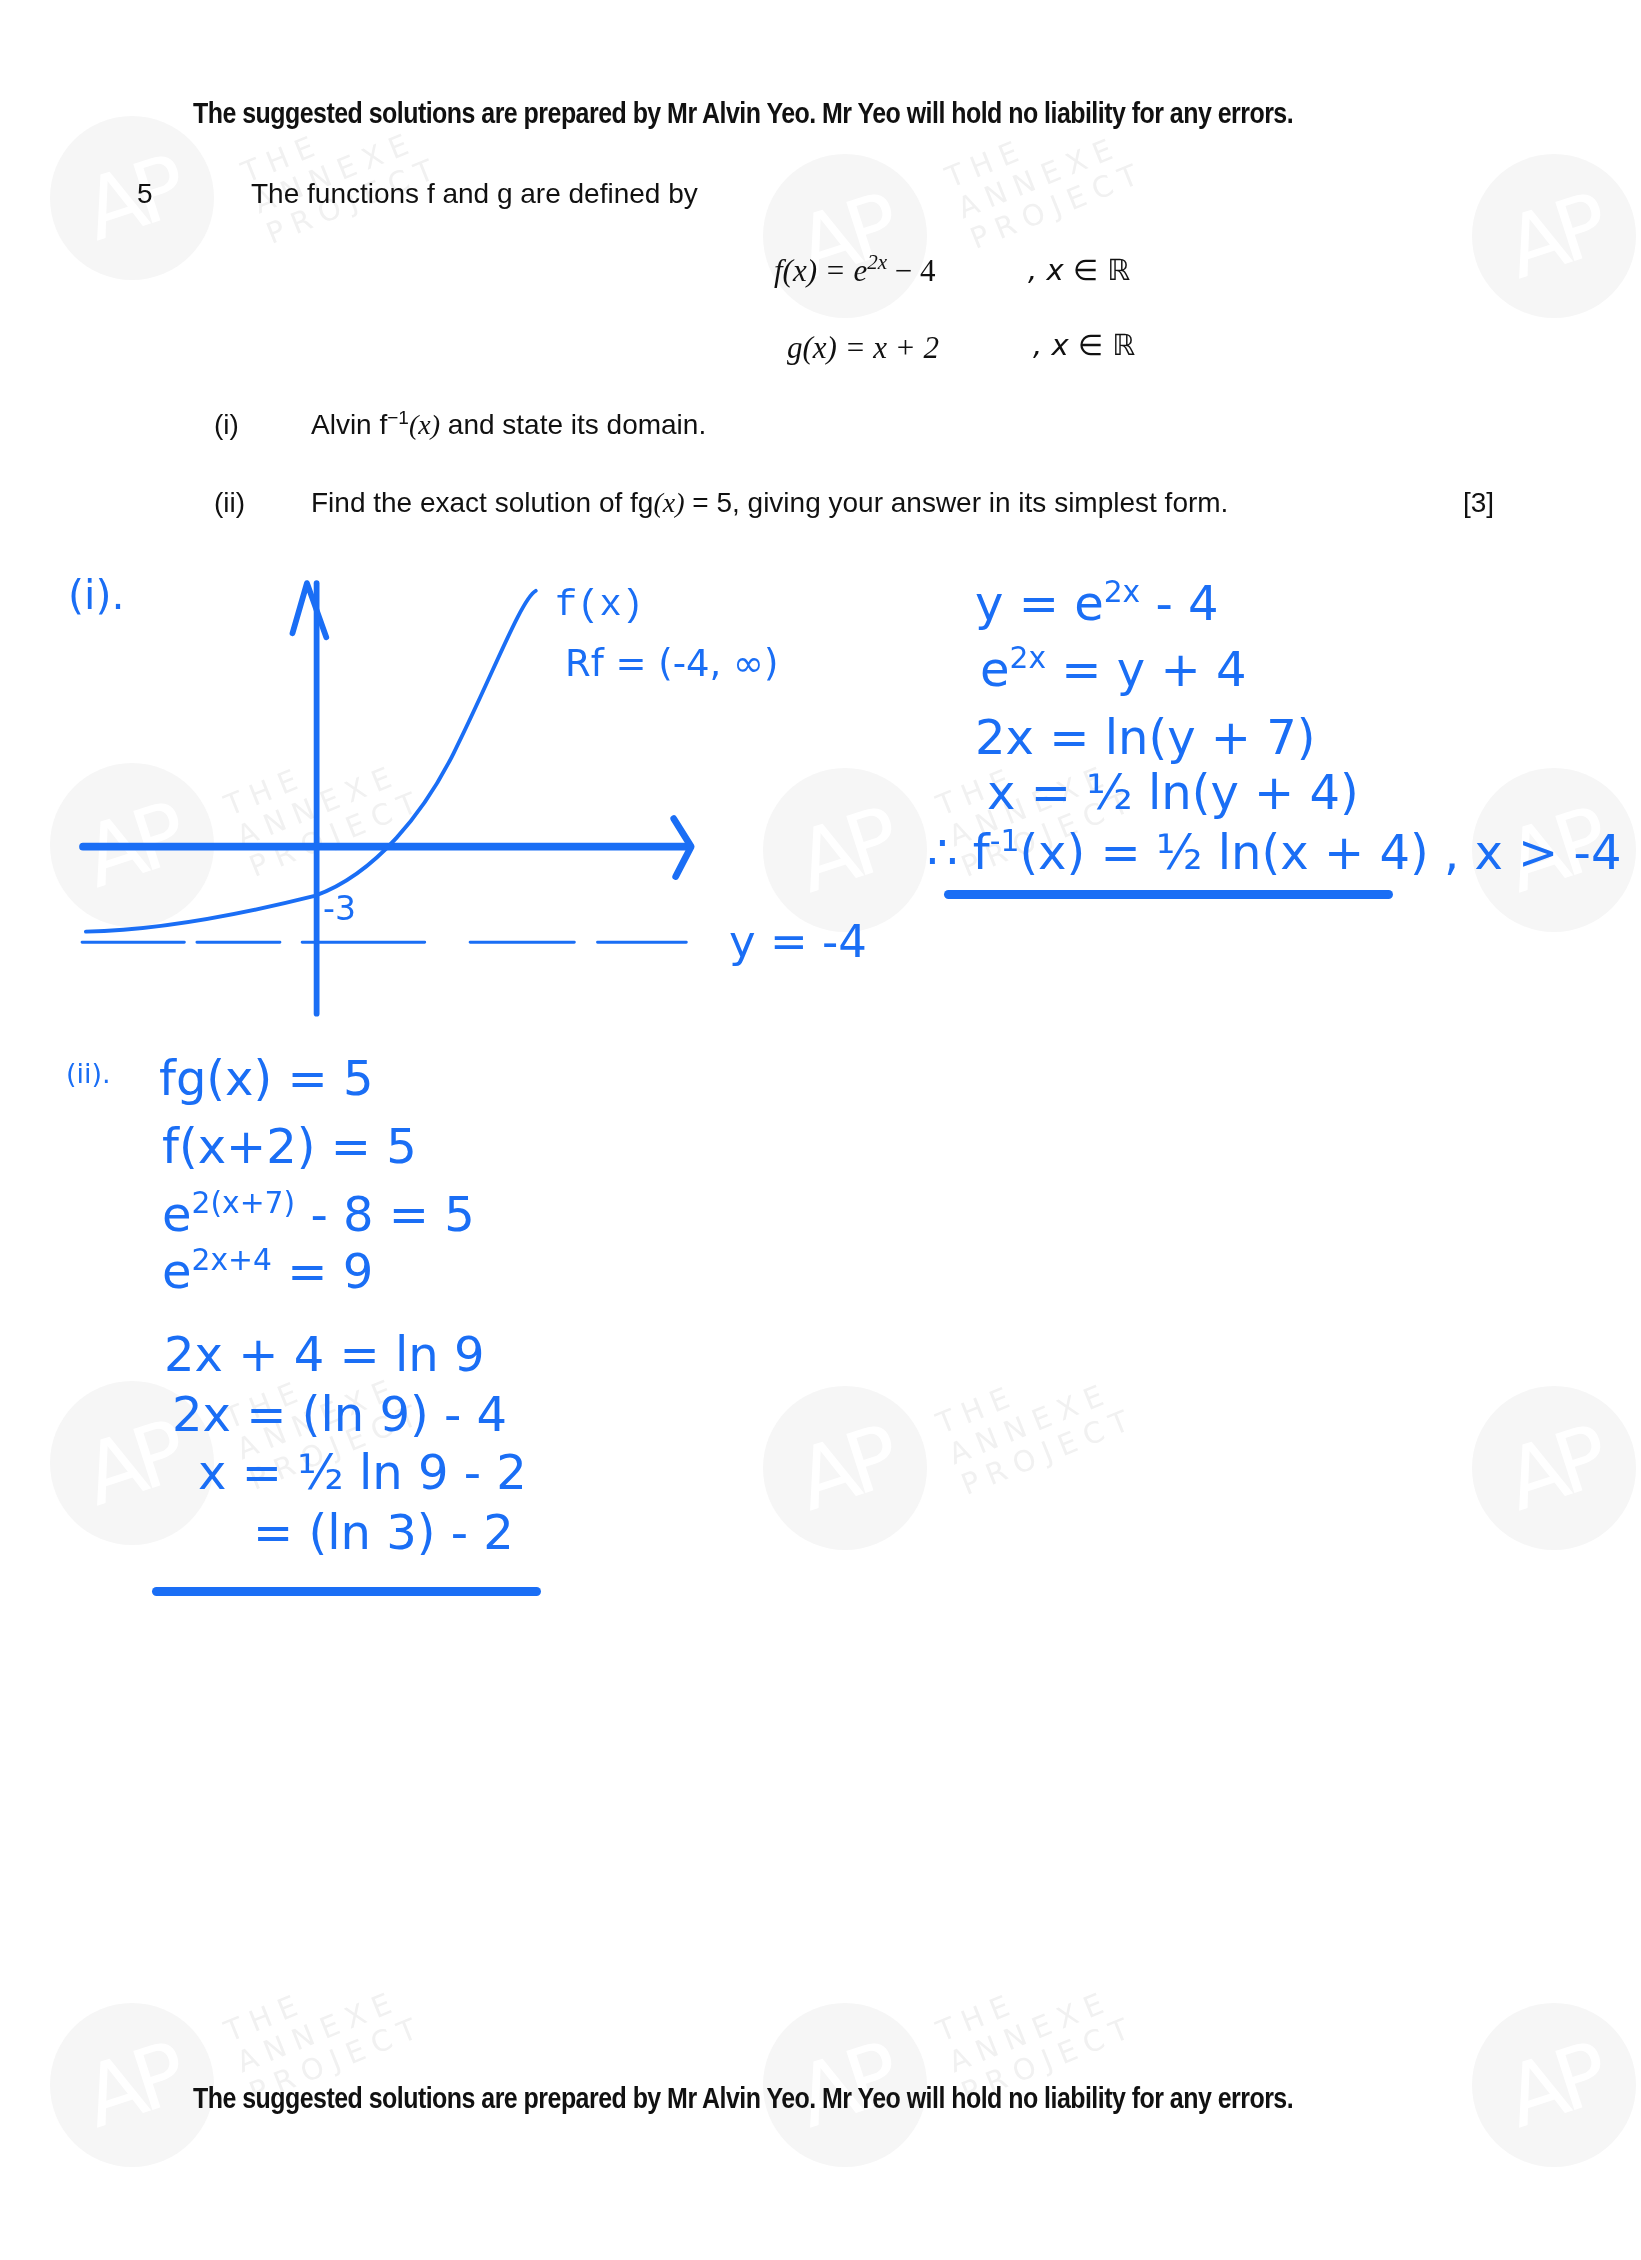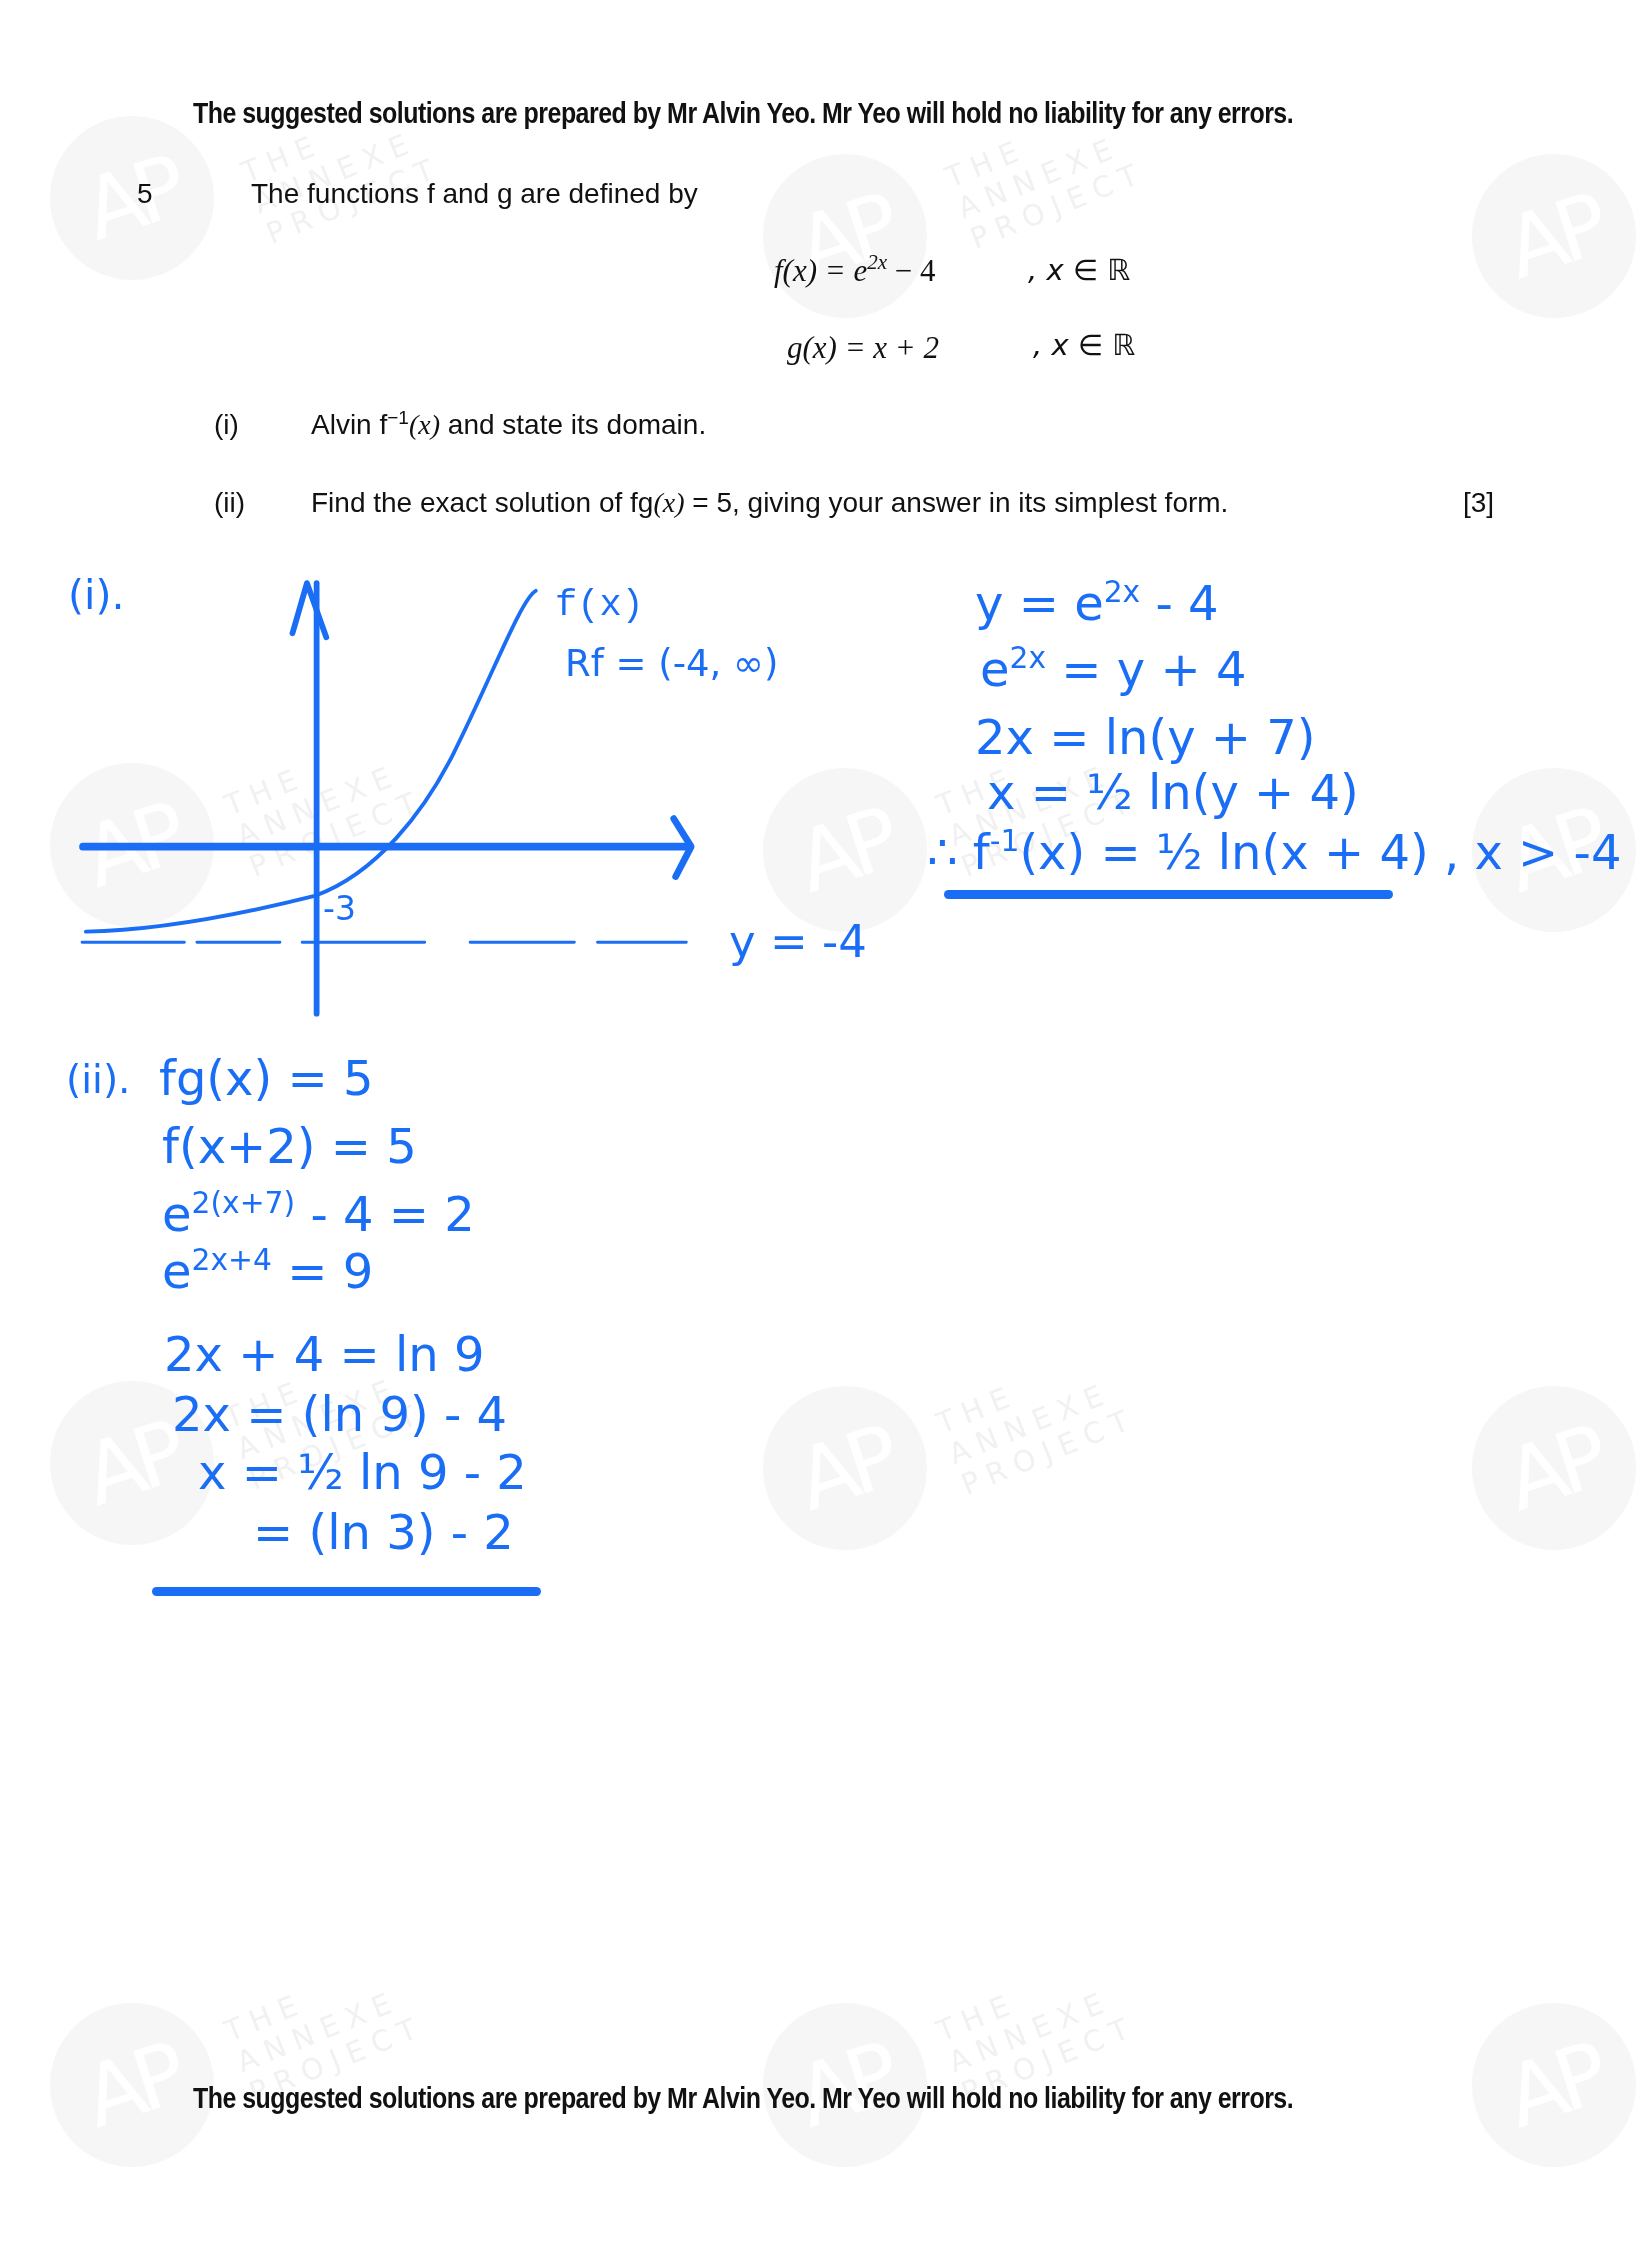--- a/index.html
+++ b/index.html
@@ -142,24 +142,24 @@
 <div class="hw" style="left:323px;top:892px;font-size:33px;">-3</div>
 <div class="hw" style="left:729px;top:919px;font-size:45px;">y = -4</div>
 
 <div class="hw" style="left:975px;top:579px;"><span>y = e</span><sup>2x</sup><span> - 4</span></div>
 <div class="hw" style="left:980px;top:645px;"><span>e</span><sup>2x</sup><span> = y + 4</span></div>
 <div class="hw" style="left:975px;top:713px;"><span>2x = ln(y + 7)</span></div>
 <div class="hw" style="left:987px;top:768px;"><span>x = ½ ln(y + 4)</span></div>
 <div class="hw" style="left:927px;top:828px;"><span>∴ f</span><sup>-1</sup><span>(x) = ½ ln(x + 4) , x &gt; -4</span></div>
 <div class="ul" style="left:944px;top:890px;width:449px;"></div>
 
-<div class="hw" style="left:66px;top:1060px;font-size:39px;">(ii).</div>
+<div class="hw" style="left:66px;top:1060px;font-size:27px;">(ii).</div>
 <div class="hw" style="left:159px;top:1054px;"><span>fg(x) = 5</span></div>
 <div class="hw" style="left:162px;top:1122px;"><span>f(x+2) = 5</span></div>
-<div class="hw" style="left:162px;top:1190px;"><span>e</span><sup>2(x+7)</sup><span> - 4 = 2</span></div>
+<div class="hw" style="left:162px;top:1190px;"><span>e</span><sup>2(x+7)</sup><span> - 8 = 5</span></div>
 <div class="hw" style="left:162px;top:1247px;"><span>e</span><sup>2x+4</sup><span> = 9</span></div>
 <div class="hw" style="left:164px;top:1330px;"><span>2x + 4 = ln 9</span></div>
 <div class="hw" style="left:172px;top:1390px;"><span>2x = (ln 9) - 4</span></div>
 <div class="hw" style="left:198px;top:1448px;"><span>x = ½ ln 9 - 2</span></div>
 <div class="hw" style="left:253px;top:1508px;"><span>= (ln 3) - 2</span></div>
 <div class="ul" style="left:152px;top:1587px;width:389px;"></div>
 
 <div class="abs disclaimer" style="left:193px;top:2082px;">The suggested solutions are prepared by Mr Alvin Yeo. Mr Yeo will hold no liability for any errors.</div>
 
 

